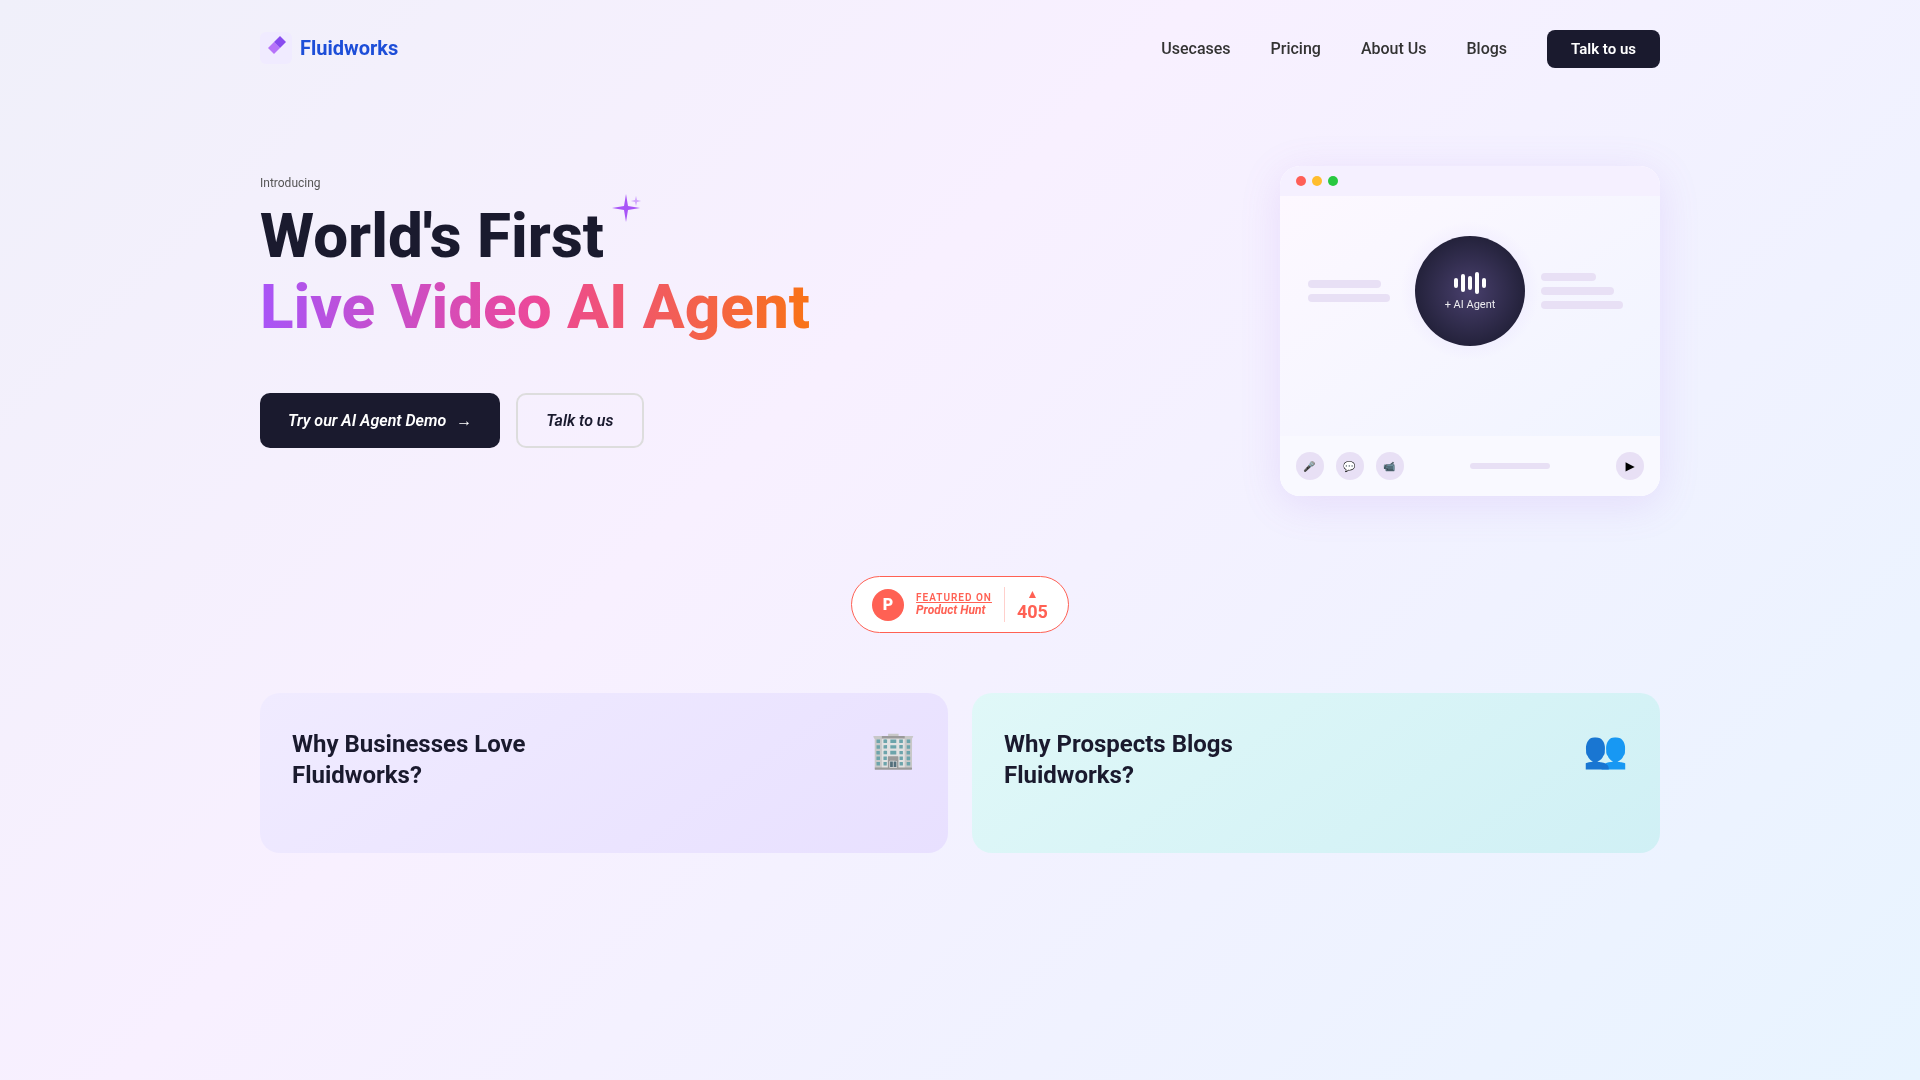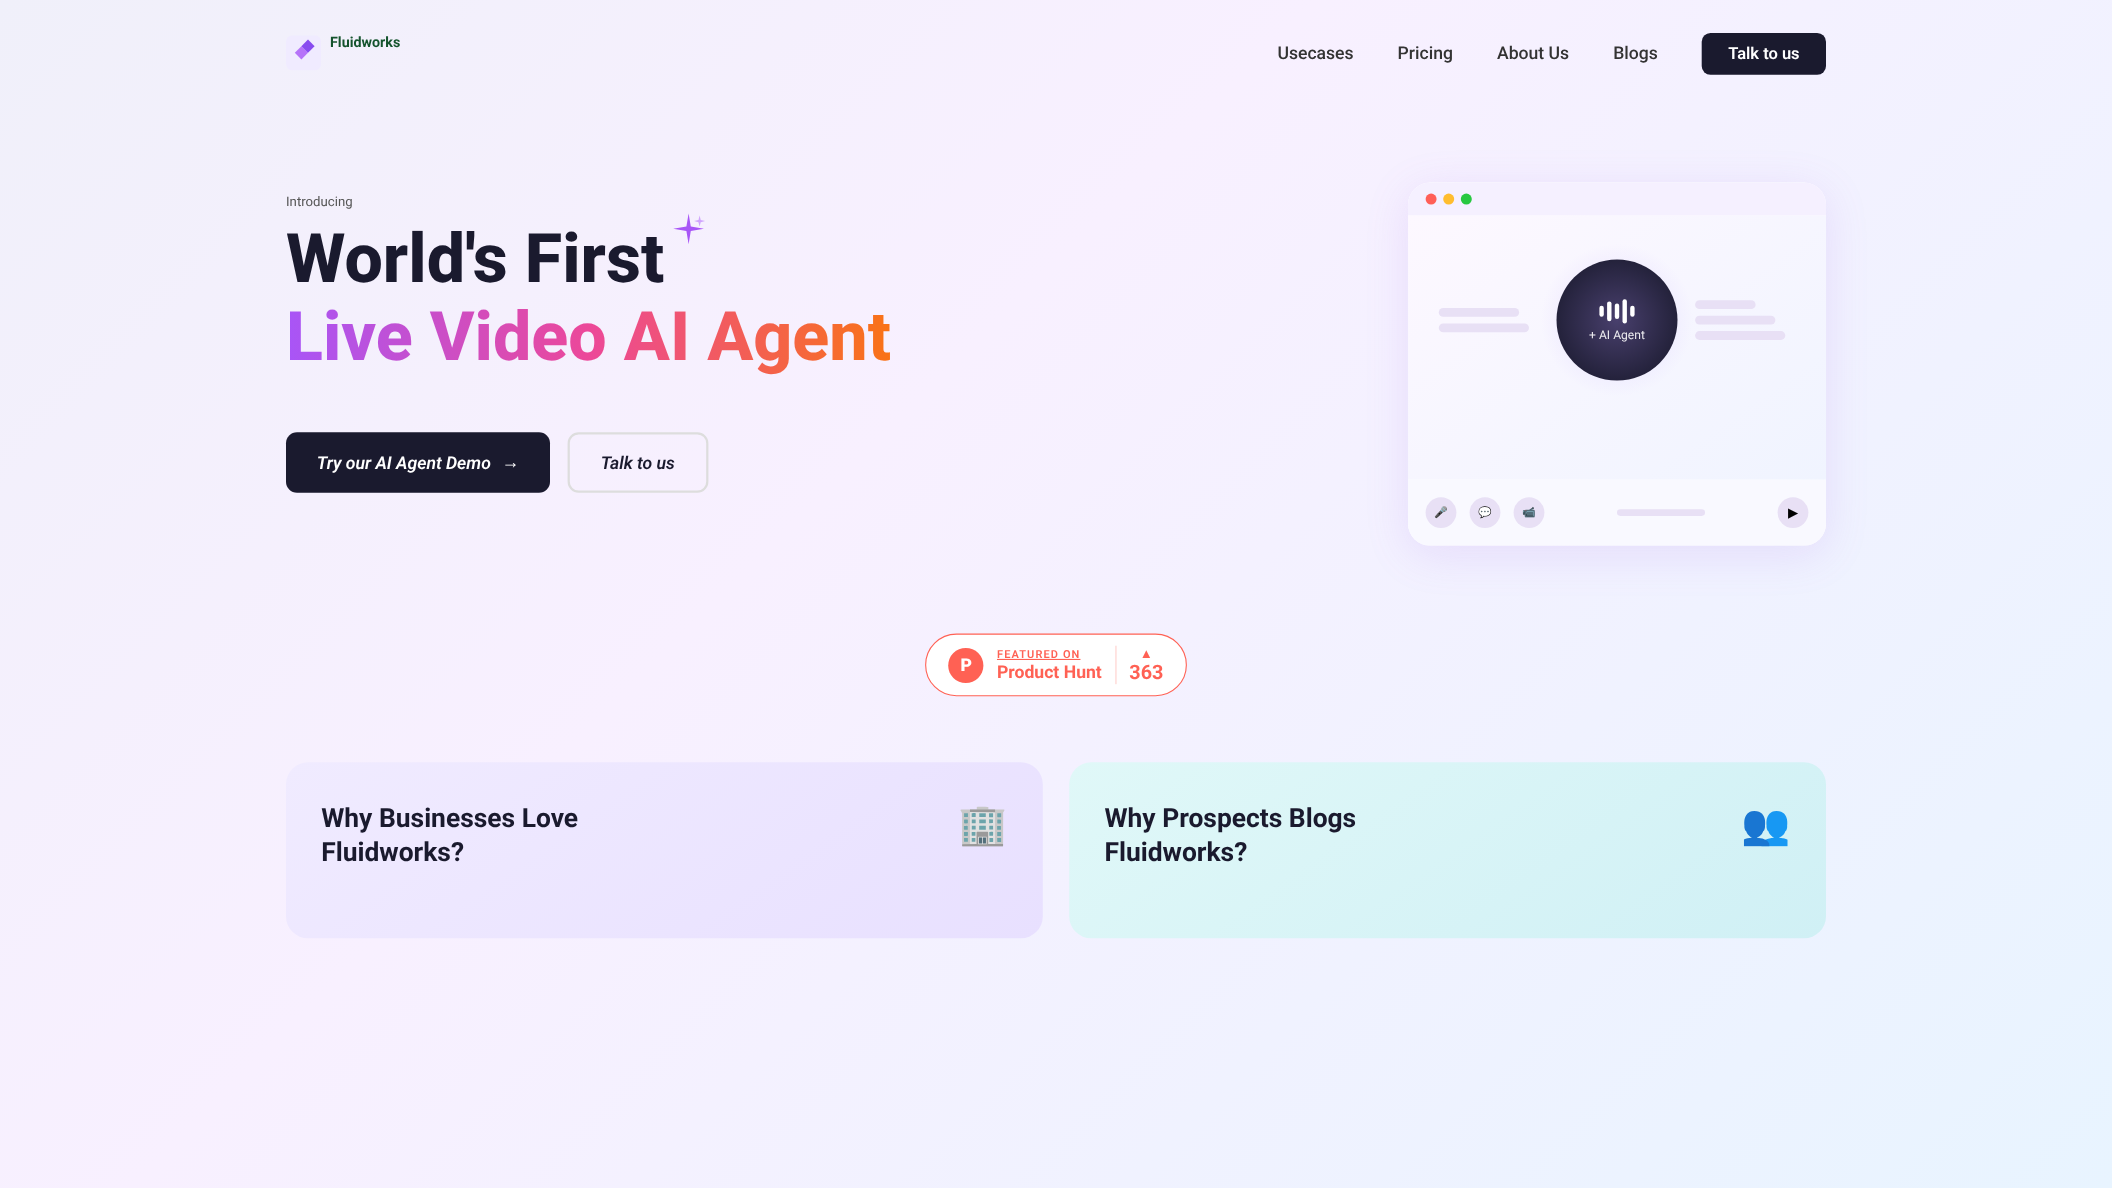--- a/index.html
+++ b/index.html
@@ -13,25 +13,25 @@
     
     nav {
       display: flex;
       align-items: center;
       justify-content: space-between;
       padding: 0 260px;
       height: 96px;
     }
     .logo {
       display: flex;
-      align-items: flex-start;
+      align-items: center;
       gap: 8px;
-      font-size: 13px;
+      font-size: 20px;
       font-weight: 700;
-      color: #14532d;
+      color: #1d4ed8;
       text-decoration: none;
     }
     .logo-icon {
       width: 32px;
       height: 32px;
     }
     .nav-links {
       display: flex;
       align-items: center;
       gap: 40px;
@@ -282,23 +282,24 @@
     }
     .ph-featured {
       font-size: 10px;
       color: #ff6154;
       font-weight: 600;
       letter-spacing: 1px;
       text-transform: uppercase;
       text-decoration: underline;
     }
     .ph-name {
-      font-size: 16px;
+      font-size: 12px;
       font-weight: 700;
       color: #ff6154;
+      font-style: italic;
     }
     .ph-count-area {
       display: flex;
       flex-direction: column;
       align-items: center;
       border-left: 1px solid #ffd0cc;
       padding-left: 12px;
     }
     .ph-arrow { color: #ff6154; font-size: 12px; }
     .ph-count { font-size: 18px; font-weight: 700; color: #ff6154; }
@@ -428,21 +429,21 @@
 
 <div class="ph-section">
   <div class="ph-badge">
     <div class="ph-logo">P</div>
     <div class="ph-text">
       <span class="ph-featured">FEATURED ON</span>
       <span class="ph-name">Product Hunt</span>
     </div>
     <div class="ph-count-area">
       <span class="ph-arrow">▲</span>
-      <span class="ph-count">363</span>
+      <span class="ph-count">405</span>
     </div>
   </div>
 </div>
 
 <div class="bottom-section">
   <div class="bottom-card card-purple">
     <span class="bottom-card-icon">🏢</span>
     <div class="bottom-card-title">
       <span>Why Businesses Love</span><br>
       <span>Fluidworks?</span>

